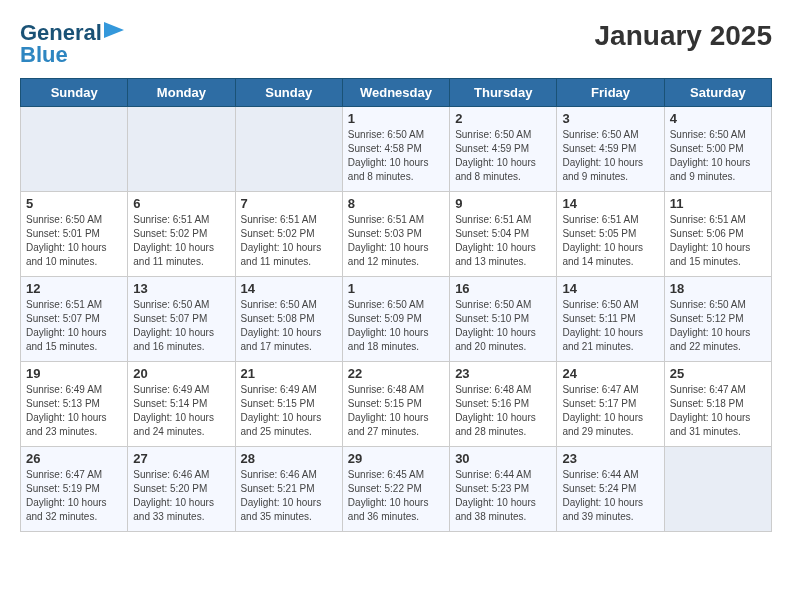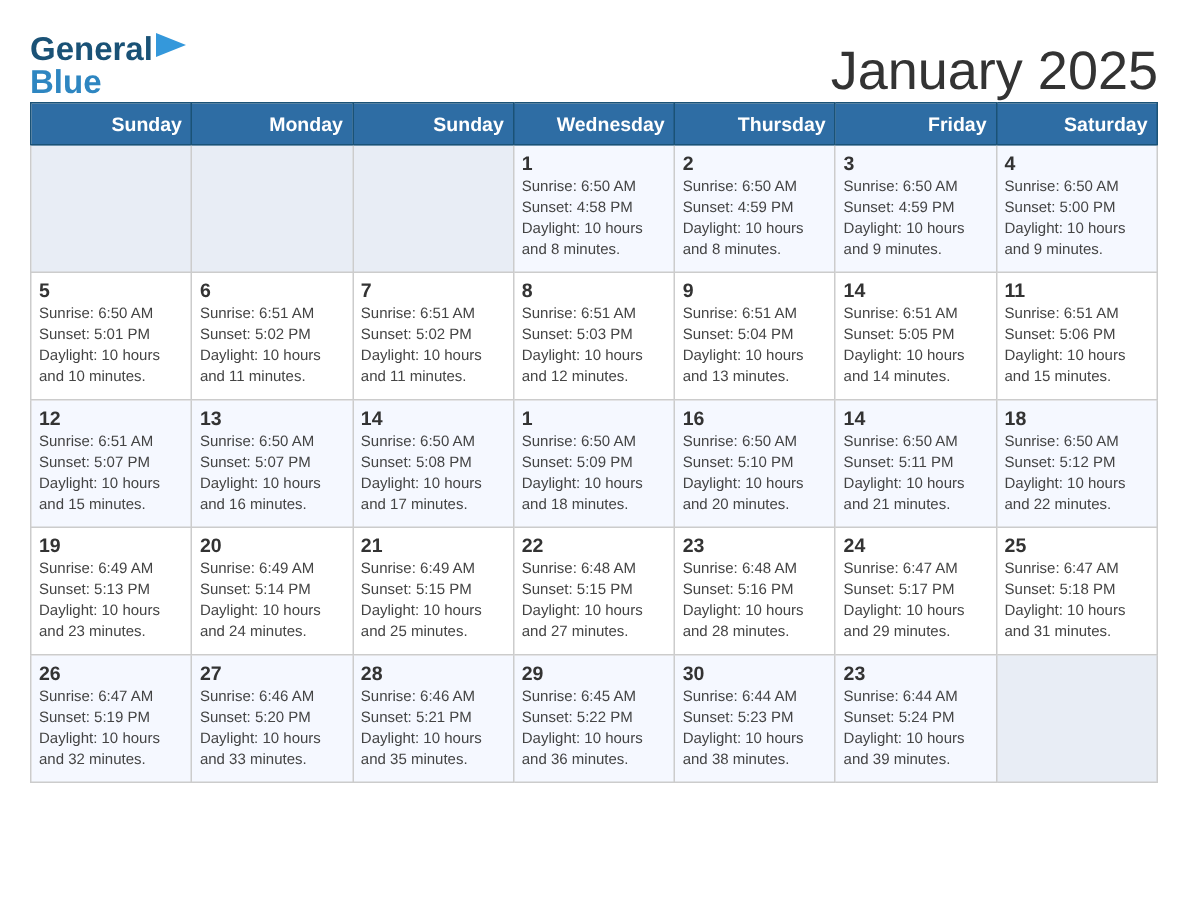--- a/index.html
+++ b/index.html
@@ -6,51 +6,52 @@
     body {
       font-family: Arial, sans-serif;
       background: #fff;
       width: 792px;
       min-height: 612px;
       padding: 20px;
     }
     .header {
       display: flex;
       justify-content: space-between;
-      align-items: flex-end;
+      align-items: flex-start;
+      margin-bottom: 10px;
     }
     .logo {
       display: flex;
       flex-direction: column;
       align-items: flex-start;
     }
     .title-block {
       text-align: right;
     }
     .calendar-title {
-      font-size: 36px;
+      font-size: 28px;
       color: #333;
-      font-weight: normal;
+      font-weight: bold;
     }
     .calendar-subtitle {
       font-size: 16px;
       color: #555;
     }
     table {
       width: 100%;
       border-collapse: collapse;
       table-layout: fixed;
     }
     thead th {
       background-color: #2e6da4;
       color: #fff;
       font-size: 13px;
       font-weight: bold;
       padding: 6px 6px;
-      text-align: right;
+      text-align: center;
       border: 1px solid #1a5276;
     }
     tbody td {
       vertical-align: top;
       border: 1px solid #ccc;
       padding: 4px 5px;
       font-size: 10.5px;
       color: #333;
       height: 85px;
       background: #fff;

